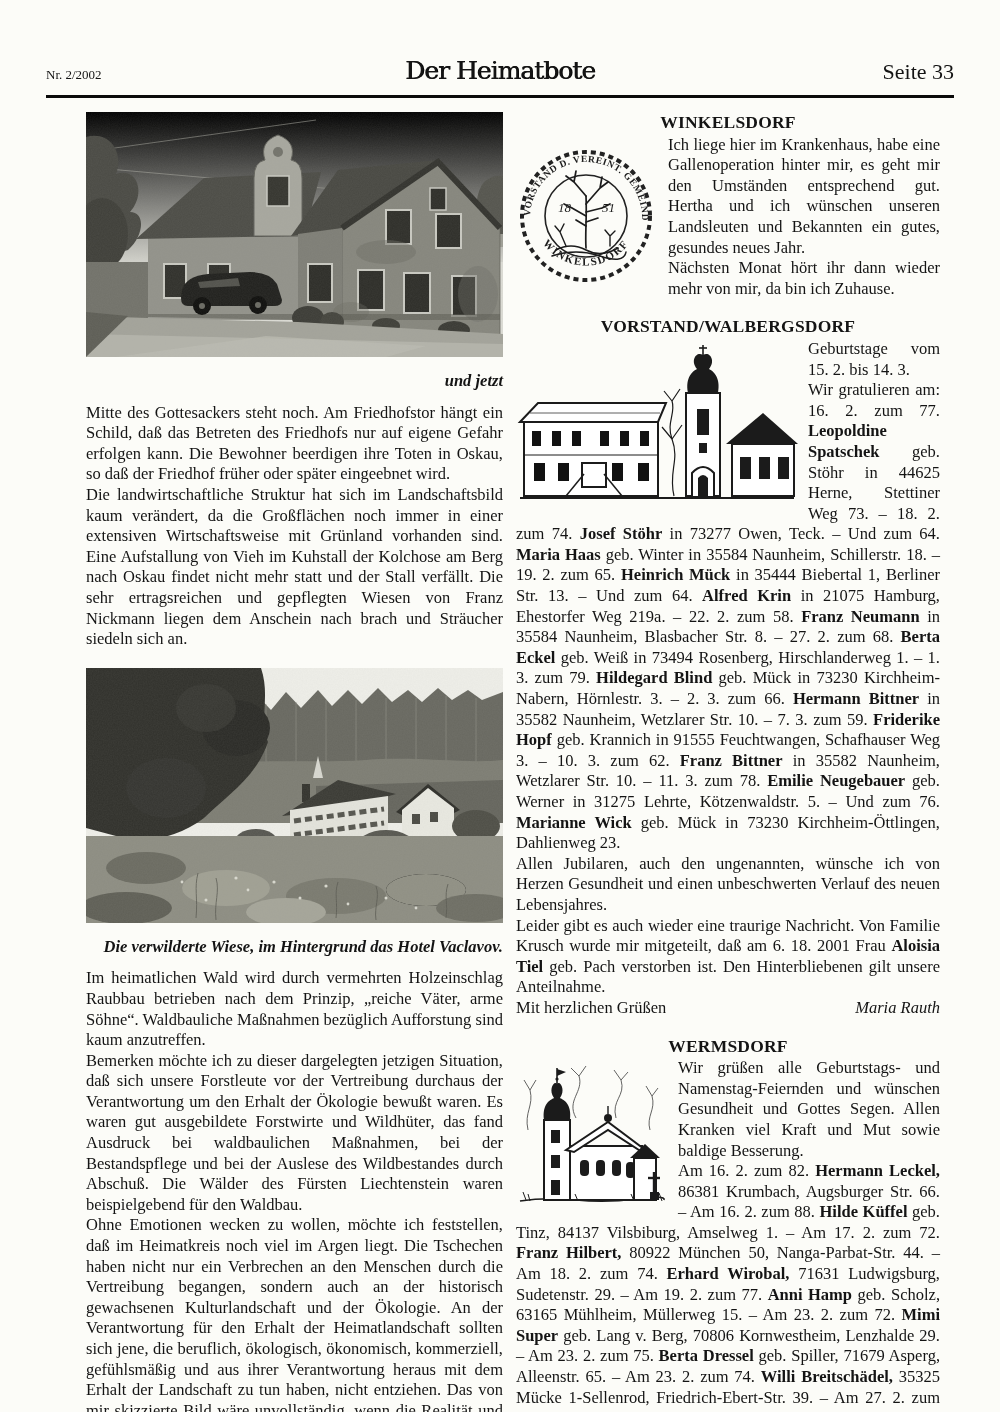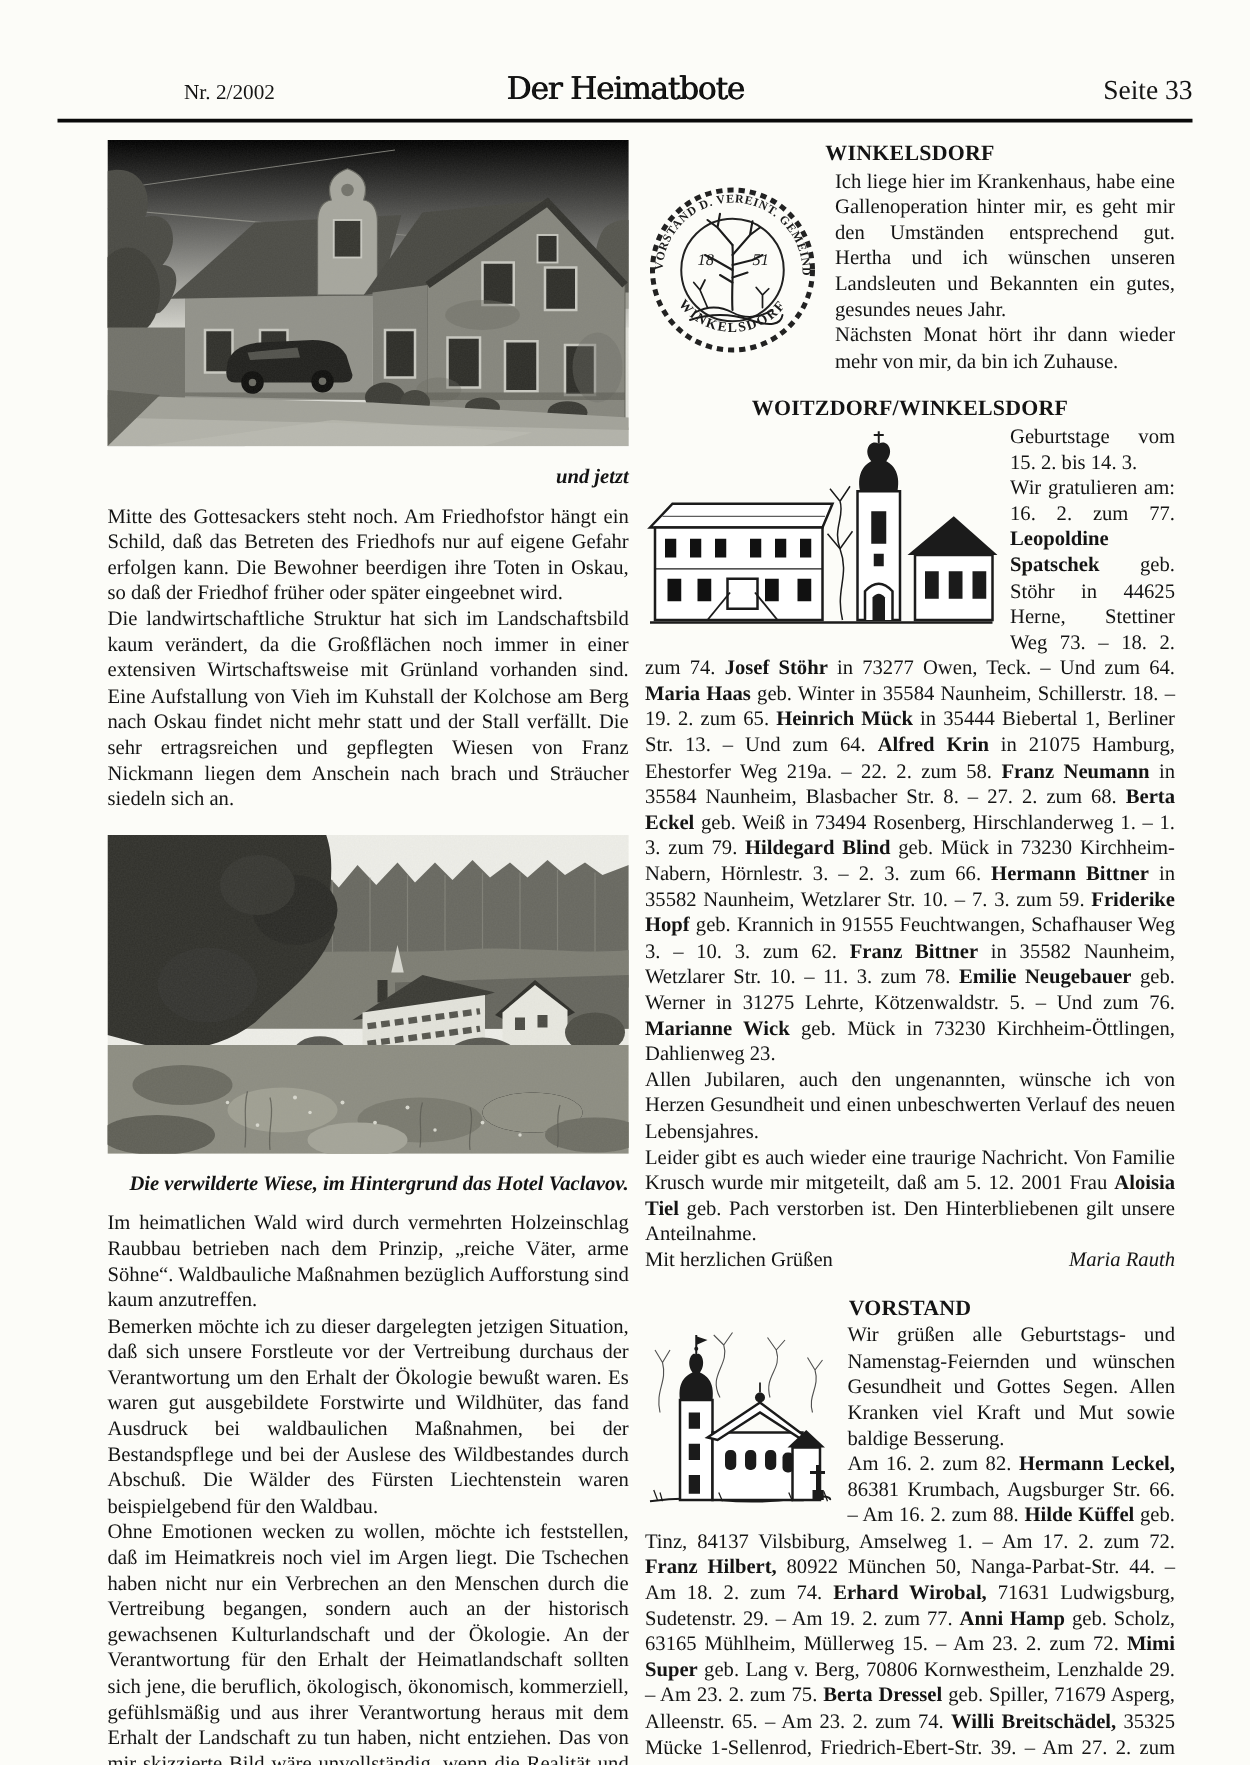--- a/index.html
+++ b/index.html
@@ -1,20 +1,20 @@
 <!DOCTYPE html>
 <html lang="de"><head>
 <meta charset="utf-8">
 <style>
   html,body{margin:0;padding:0;background:#9a9a9a;}
   .page{position:relative;width:1000px;height:1412px;margin:0 auto;background:#fcfcf8;
         font-family:"Liberation Serif","DejaVu Serif",serif;color:#141414;overflow:hidden;}
   .header{position:absolute;top:56px;left:46px;width:908px;display:flex;align-items:baseline;
           border-bottom:3px solid #0a0a0a;padding-bottom:10px;}
-  .header .issue{flex:1;font-size:17px;text-align:center;}
+  .header .issue{flex:1;font-size:13px;}
   .header .masthead{flex:1.3;text-align:center;font-size:25px;font-weight:normal;
           font-family:"DejaVu Serif",serif;letter-spacing:-1px;text-shadow:0.6px 0 0 #000;}
   .header .pageno{flex:1;text-align:right;font-size:22px;}
   .columns{position:absolute;top:112px;left:86px;width:854px;display:flex;gap:13px;}
   .col{font-size:16.5px;line-height:20.6px;text-align:justify;hyphens:auto;}
   .col-left{width:417px;flex:none;}
   .col-right{width:424px;flex:none;}
   p.body{margin:0;}
   .caption{font-style:italic;margin:14px 0 11px;text-align:right;font-weight:bold;}
   .photo{display:block;width:100%;}
@@ -231,21 +231,21 @@
             <path d="M36,118 Q60,110 84,118 T110,114" stroke-width="1.5"></path>
             <path d="M50,108 L44,94 M44,94 L39,88 M44,94 L48,86" stroke-width="1.4"></path>
             <path d="M94,108 L94,98 M94,98 L89,92 M94,98 L99,93" stroke-width="1.4"></path>
           </g>
         </svg>
         <p class="body">Ich liege hier im Krankenhaus, habe eine Gallenoperation hinter mir, es geht mir den Umständen entsprechend gut. Hertha und ich wünschen unseren Landsleuten und Bekannten ein gutes, gesundes neues Jahr.</p>
         <p class="body">Nächsten Monat hört ihr dann wieder mehr von mir, da bin ich Zuhause.</p>
       </div>
 
       <div class="section clearfix mt">
-        <h2 class="section-heading">WOITZDORF/WINKELSDORF</h2>
+        <h2 class="section-heading">VORSTAND/WALBERGSDORF</h2>
         <svg class="float-art woi-float" viewBox="0 0 282 164">
           <line x1="4" y1="155" x2="278" y2="155" stroke="#1b1b1b" stroke-width="2"></line>
           <polygon points="4,79 22,60 150,60 142,79" fill="#fff" stroke="#1b1b1b" stroke-width="2"></polygon>
           <line x1="14" y1="70" x2="144" y2="70" stroke="#1b1b1b" stroke-width="1" opacity="0.7"></line>
           <rect x="8" y="79" width="134" height="74" fill="#fff" stroke="#1b1b1b" stroke-width="2"></rect>
           <line x1="8" y1="112" x2="142" y2="112" stroke="#1b1b1b" stroke-width="1"></line>
           <g fill="#111">
             <rect x="16" y="88" width="9" height="15"></rect>
               <rect x="36" y="88" width="9" height="15"></rect>
             <rect x="56" y="88" width="9" height="15"></rect>
@@ -273,29 +273,29 @@
           <polygon points="210,101 247,70 282,101" fill="#1b1b1b"></polygon>
           <rect x="216" y="101" width="62" height="52" fill="#fff" stroke="#1b1b1b" stroke-width="2"></rect>
           <g fill="#1b1b1b">
             <rect x="224" y="114" width="11" height="22"></rect>
               <rect x="243" y="114" width="11" height="22"></rect>
               <rect x="262" y="114" width="11" height="22"></rect>
           </g>
         </svg>
         <p class="body"><span>Geburtstage vom 15. 2. bis 14. 3.<br>Wir gratulieren am: 16. 2. zum 77. </span><b>Leopoldine Spatschek</b><span> geb. Stöhr in 44625 Herne, Stettiner Weg 73. – 18. 2. zum 74. </span><b>Josef Stöhr</b><span> in 73277 Owen, Teck. – Und zum 64. </span><b>Maria Haas</b><span> geb. Winter in 35584 Naunheim, Schillerstr. 18. – 19. 2. zum 65. </span><b>Heinrich Mück</b><span> in 35444 Biebertal 1, Berliner Str. 13. – Und zum 64. </span><b>Alfred Krin</b><span> in 21075 Hamburg, Ehestorfer Weg 219a. – 22. 2. zum 58. </span><b>Franz Neumann</b><span> in 35584 Naunheim, Blasbacher Str. 8. – 27. 2. zum 68. </span><b>Berta Eckel</b><span> geb. Weiß in 73494 Rosenberg, Hirschlanderweg 1. – 1. 3. zum 79. </span><b>Hildegard Blind</b><span> geb. Mück in 73230 Kirchheim-Nabern, Hörnlestr. 3. – 2. 3. zum 66. </span><b>Hermann Bittner</b><span> in 35582 Naunheim, Wetzlarer Str. 10. – 7. 3. zum 59. </span><b>Friderike Hopf</b><span> geb. Krannich in 91555 Feuchtwangen, Schafhauser Weg 3. – 10. 3. zum 62. </span><b>Franz Bittner</b><span> in 35582 Naunheim, Wetzlarer Str. 10. – 11. 3. zum 78. </span><b>Emilie Neugebauer</b><span> geb. Werner in 31275 Lehrte, Kötzenwaldstr. 5. – Und zum 76. </span><b>Marianne Wick</b><span> geb. Mück in 73230 Kirchheim-Öttlingen, Dahlienweg 23.</span></p>
         <p class="body">Allen Jubilaren, auch den ungenannten, wünsche ich von Herzen Gesundheit und einen unbeschwerten Verlauf des neuen Lebensjahres.</p>
-        <p class="body"><span>Leider gibt es auch wieder eine traurige Nachricht. Von Familie Krusch wurde mir mitgeteilt, daß am 5. 12. 2001 Frau </span><b>Aloisia Tiel</b><span> geb. Pach verstorben ist. Den Hinterbliebenen gilt unsere Anteilnahme.</span></p>
+        <p class="body"><span>Leider gibt es auch wieder eine traurige Nachricht. Von Familie Krusch wurde mir mitgeteilt, daß am 6. 18. 2001 Frau </span><b>Aloisia Tiel</b><span> geb. Pach verstorben ist. Den Hinterbliebenen gilt unsere Anteilnahme.</span></p>
         <p class="body flex-line">
             <span>Mit herzlichen Grüßen</span>
             <span class="it">Maria Rauth</span>
           </p>
       </div>
 
       <div class="section clearfix mt">
-        <h2 class="section-heading">VORSTAND</h2>
+        <h2 class="section-heading">WERMSDORF</h2>
         <svg class="float-art wer-float" viewBox="0 0 150 150">
           <path d="M4,141 Q30,137 60,140 T120,139 T148,140" stroke="#1b1b1b" stroke-width="1.6" fill="none"></path>
           <g stroke="#333" stroke-width="0.9" fill="none" opacity="0.85">
             <path d="M60,58 C50,40 68,32 63,16 M63,16 L55,8 M63,16 L70,6"></path>
             <path d="M100,58 C95,40 110,36 105,20 M105,20 L98,10 M105,20 L112,12"></path>
             <path d="M12,70 C8,52 18,46 14,30 M14,30 L8,20 M14,30 L20,20"></path>
             <path d="M134,70 C130,56 140,50 136,36 M136,36 L130,26 M136,36 L142,28"></path>
           </g>
           <rect x="28" y="60" width="26" height="80" fill="#fff" stroke="#1b1b1b" stroke-width="2"></rect>
           <path d="M28,60 C26,44 34,40 38,38 C32,30 38,20 41,24 C44,20 50,30 44,38 C48,40 56,44 54,60 Z" fill="#1b1b1b"></path>

